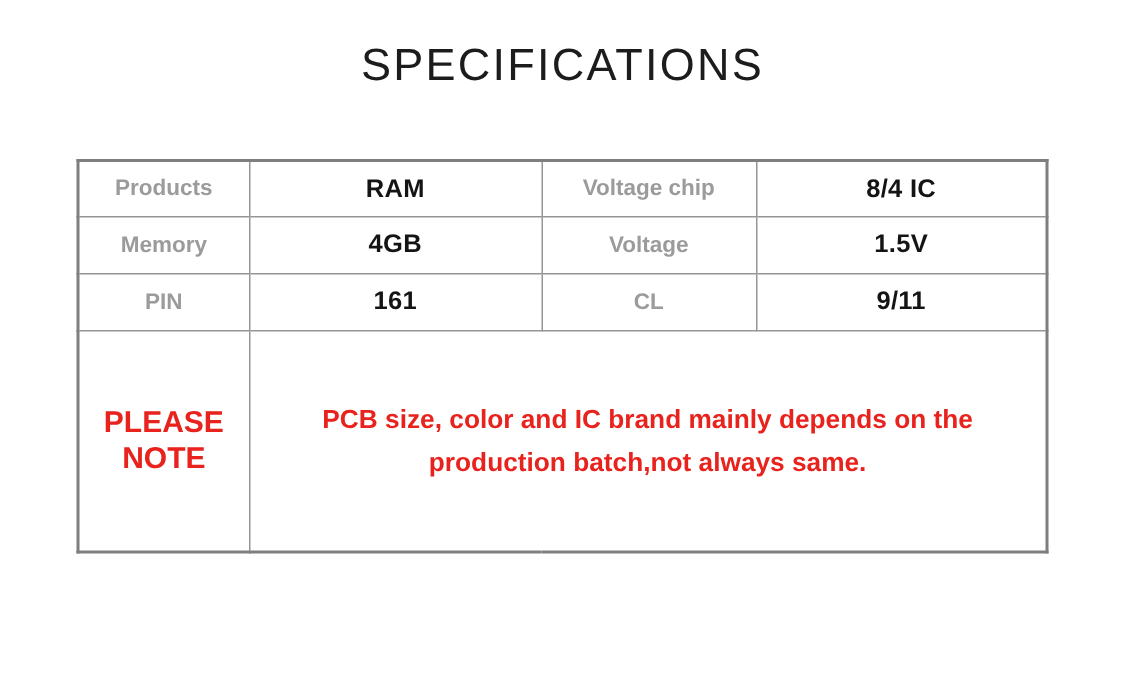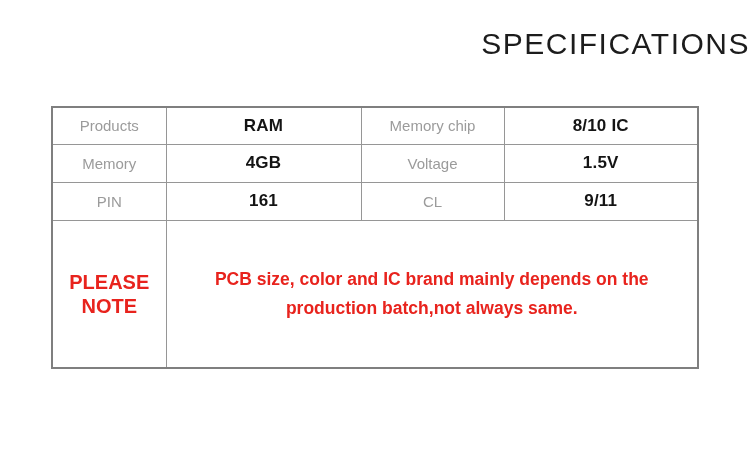--- a/index.html
+++ b/index.html
@@ -18,41 +18,42 @@
     height:454px;
     background:var(--bg);
     font-family:"Liberation Sans", sans-serif;
     overflow:hidden;
   }
   .title{
     position:absolute;
     top:27px;
     left:0;
     width:100%;
-    text-align:right;
+    text-align:center;
     font-size:30px;
     font-weight:400;
     letter-spacing:1.5px;
     color:#1c1c1c;
   }
   table.spec{
     position:absolute;
     left:51px;
     top:106px;
     width:646px;
     border-collapse:collapse;
     table-layout:fixed;
     border:2px solid var(--border-outer);
     background:#fff;
   }
   table.spec td{
     border:1px solid var(--border-inner);
     text-align:center;
     vertical-align:middle;
     overflow:hidden;
+    font-weight:bold;
   }
   td.lbl{
     color:var(--label-color);
     font-size:15px;
     line-height:17px;
     padding:0 14px;
   }
   td.val{
     color:var(--value-color);
     font-size:17px;
@@ -92,22 +93,22 @@
     <colgroup>
       <col style="width:114px">
       <col style="width:195px">
       <col style="width:143px">
       <col style="width:194px">
     </colgroup>
     <tbody>
       <tr class="r1">
         <td class="lbl">Products</td>
         <td class="val">RAM</td>
-        <td class="lbl">Memory chip</td>
-        <td class="val">8/10 IC</td>
+        <td class="lbl">Voltage chip</td>
+        <td class="val">8/4 IC</td>
       </tr>
       <tr class="r4">
         <td class="lbl">Memory</td>
         <td class="val">4GB</td>
         <td class="lbl">Voltage</td>
         <td class="val">1.5V</td>
       </tr>
       <tr class="r5">
         <td class="lbl">PIN</td>
         <td class="val">161</td>

